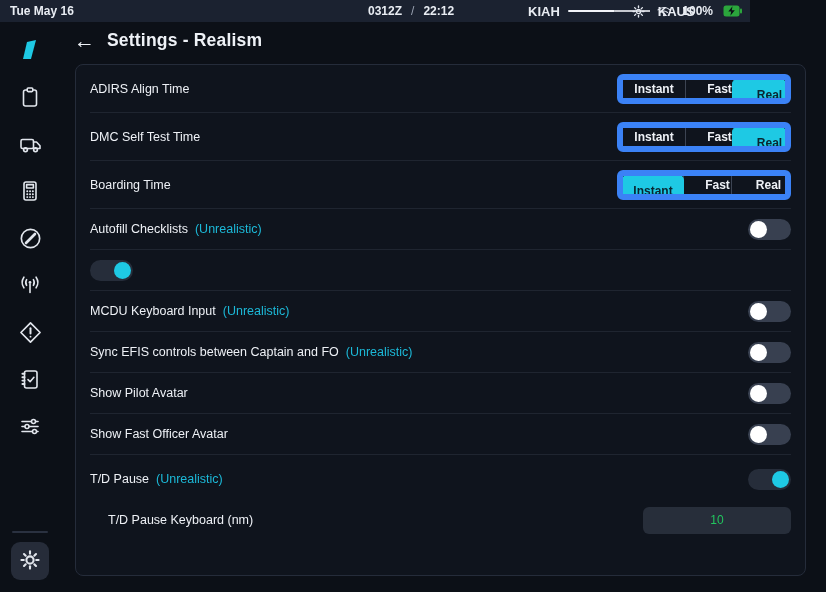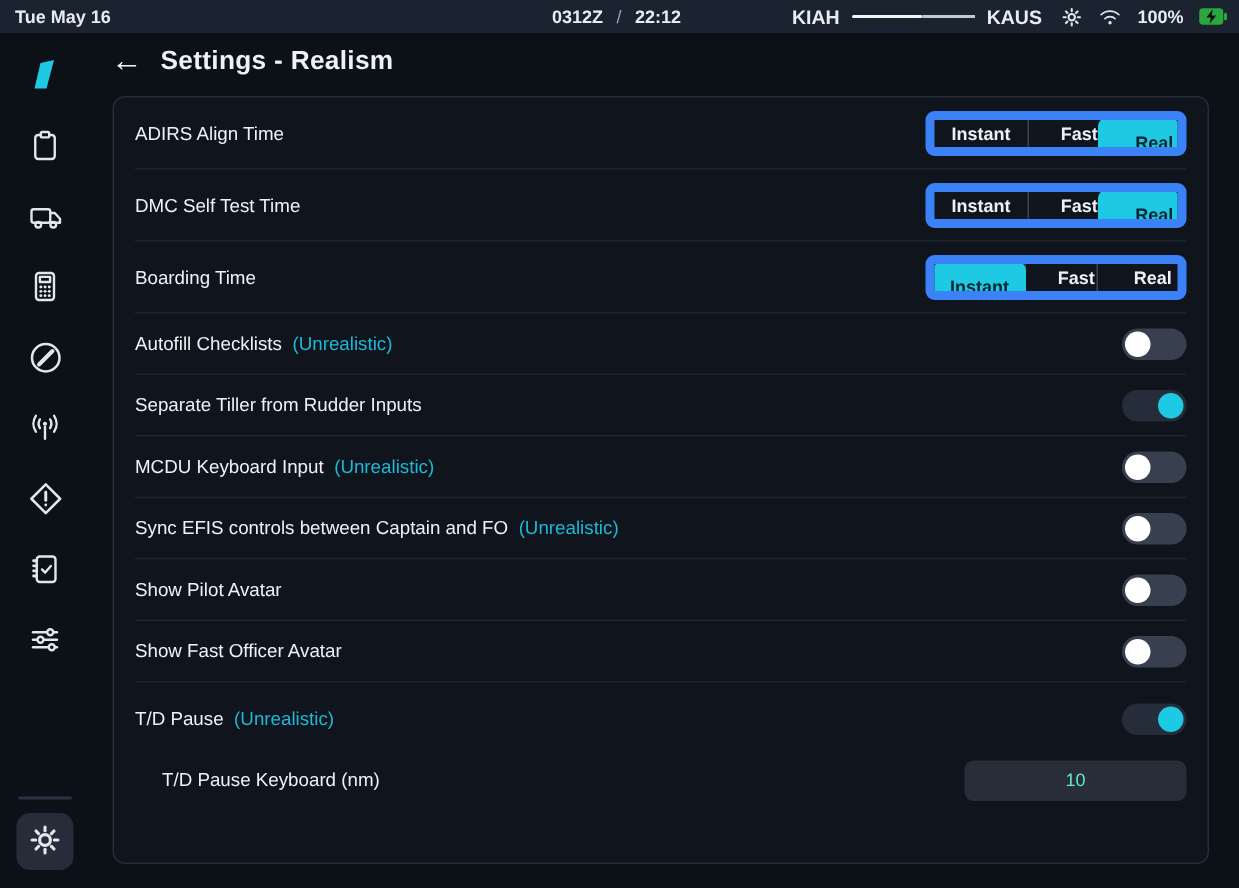--- a/index.html
+++ b/index.html
@@ -5,21 +5,21 @@
   * { margin:0; padding:0; box-sizing:border-box; }
   html,body { width:826px; height:592px; overflow:hidden; }
   body {
     background:#0c1017;
     font-family:"Liberation Sans","DejaVu Sans",sans-serif;
     color:#eef1f6;
     position:relative;
   }
   
   .topbar {
-    position:absolute; top:0; left:0; width:826px; height:22px;
+    position:absolute; top:0; left:0; width:750px; height:22px;
     background:#1b2230; display:flex; align-items:center;
     font-size:12px; font-weight:700; color:#e9edf3;
   }
   .tb-date { position:absolute; left:10px; }
   .tb-time { position:absolute; left:368px; display:flex; gap:9px; align-items:center; }
   .tb-slash { color:#9aa3b2; font-weight:400; }
   .tb-route { position:absolute; left:528px; display:flex; align-items:center; gap:8px; font-size:13px; }
   .tb-line { width:82px; height:3px; display:flex; align-items:center; }
   .tb-line .done { width:58%; height:2.5px; background:#f2f4f8; border-radius:2px; }
   .tb-line .togo { flex:1; height:1.5px; background:rgba(240,243,248,.8); }
@@ -68,21 +68,21 @@
   .seg-opt.o2 { width:54px; }
   .seg-opt.selected { background:#1ec9e4; color:#0a2530; border-left-color:#1ec9e4; border-radius:5px; margin:-1px; height:32px; position:relative; z-index:1; }
   
   .toggle { width:43px; height:21px; border-radius:11px; background:#384050; position:relative; border:none; cursor:pointer; }
   .toggle .knob { position:absolute; top:2px; left:2px; width:17px; height:17px; border-radius:50%; background:#ffffff; }
   .toggle.on { background:#262d3a; }
   .toggle.on .knob { left:auto; right:2px; background:#1ec9e4; }
   
   .num-input {
     width:148px; height:27px; background:#272e3a; border:none; border-radius:6px;
-    color:#5eead4; font-size:12px; text-align:center; font-family:inherit;
+    color:#22c55e; font-size:12px; text-align:center; font-family:inherit;
   }
   .icon-stroke { stroke:#e2e6ed; fill:none; stroke-width:1.6; stroke-linecap:round; stroke-linejoin:round; }
 </style>
 </head>
 <body>
 
 <div class="topbar">
   <span class="tb-date">Tue May 16</span>
   <div class="tb-time">
     <span>0312Z</span>
@@ -302,23 +302,20 @@
       <span>Autofill Checklists</span>
       <span class="tag">(Unrealistic)</span>
     </span>
     <button class="toggle">
         <span class="knob"></span>
       </button>
   </div>
   <div class="divider"></div>
 
   <div class="row toggle-row">
-    <span class="row-label">
-      <span>Separate Tiller from Rudder Inputs</span>
-    </span>
     <button class="toggle on">
         <span class="knob"></span>
       </button>
   </div>
   <div class="divider"></div>
 
   <div class="row toggle-row">
     <span class="row-label">
       <span>MCDU Keyboard Input</span>
       <span class="tag">(Unrealistic)</span>

